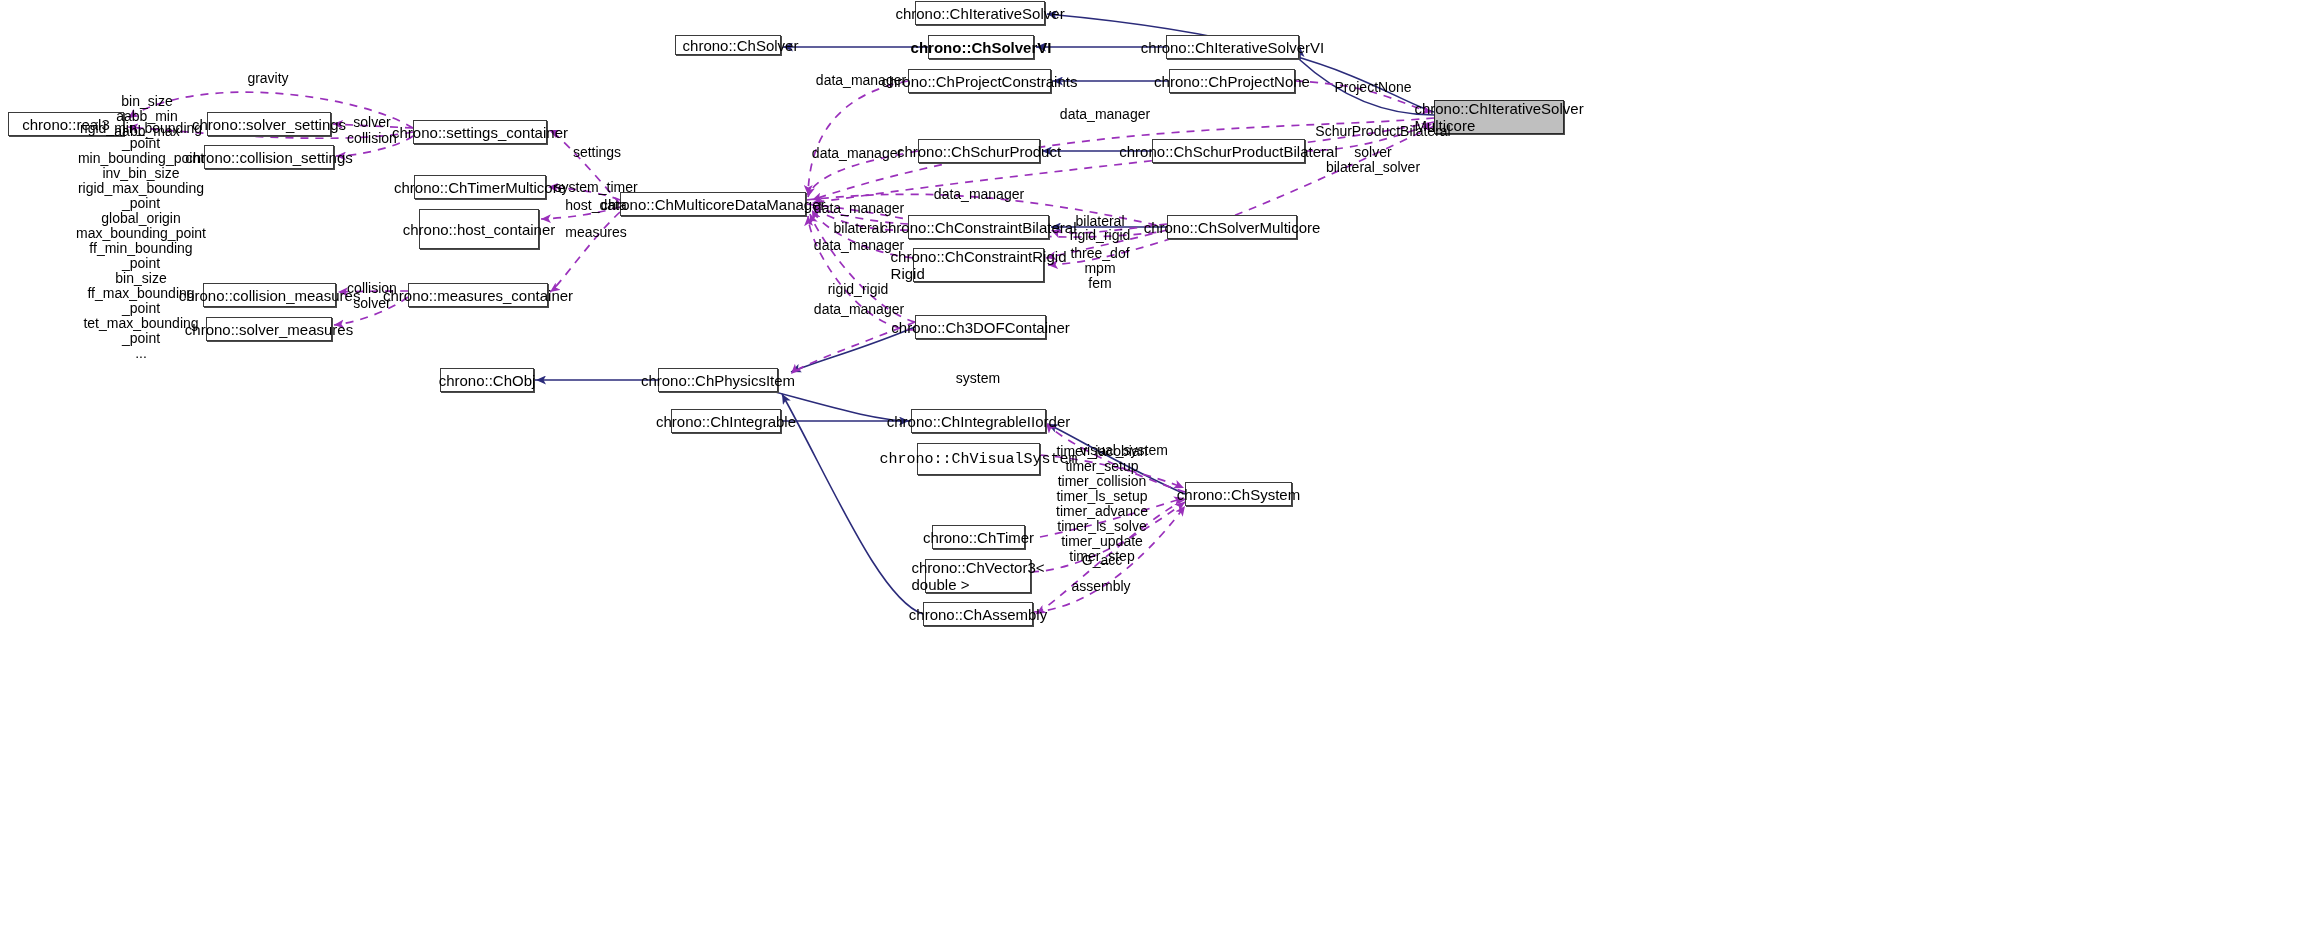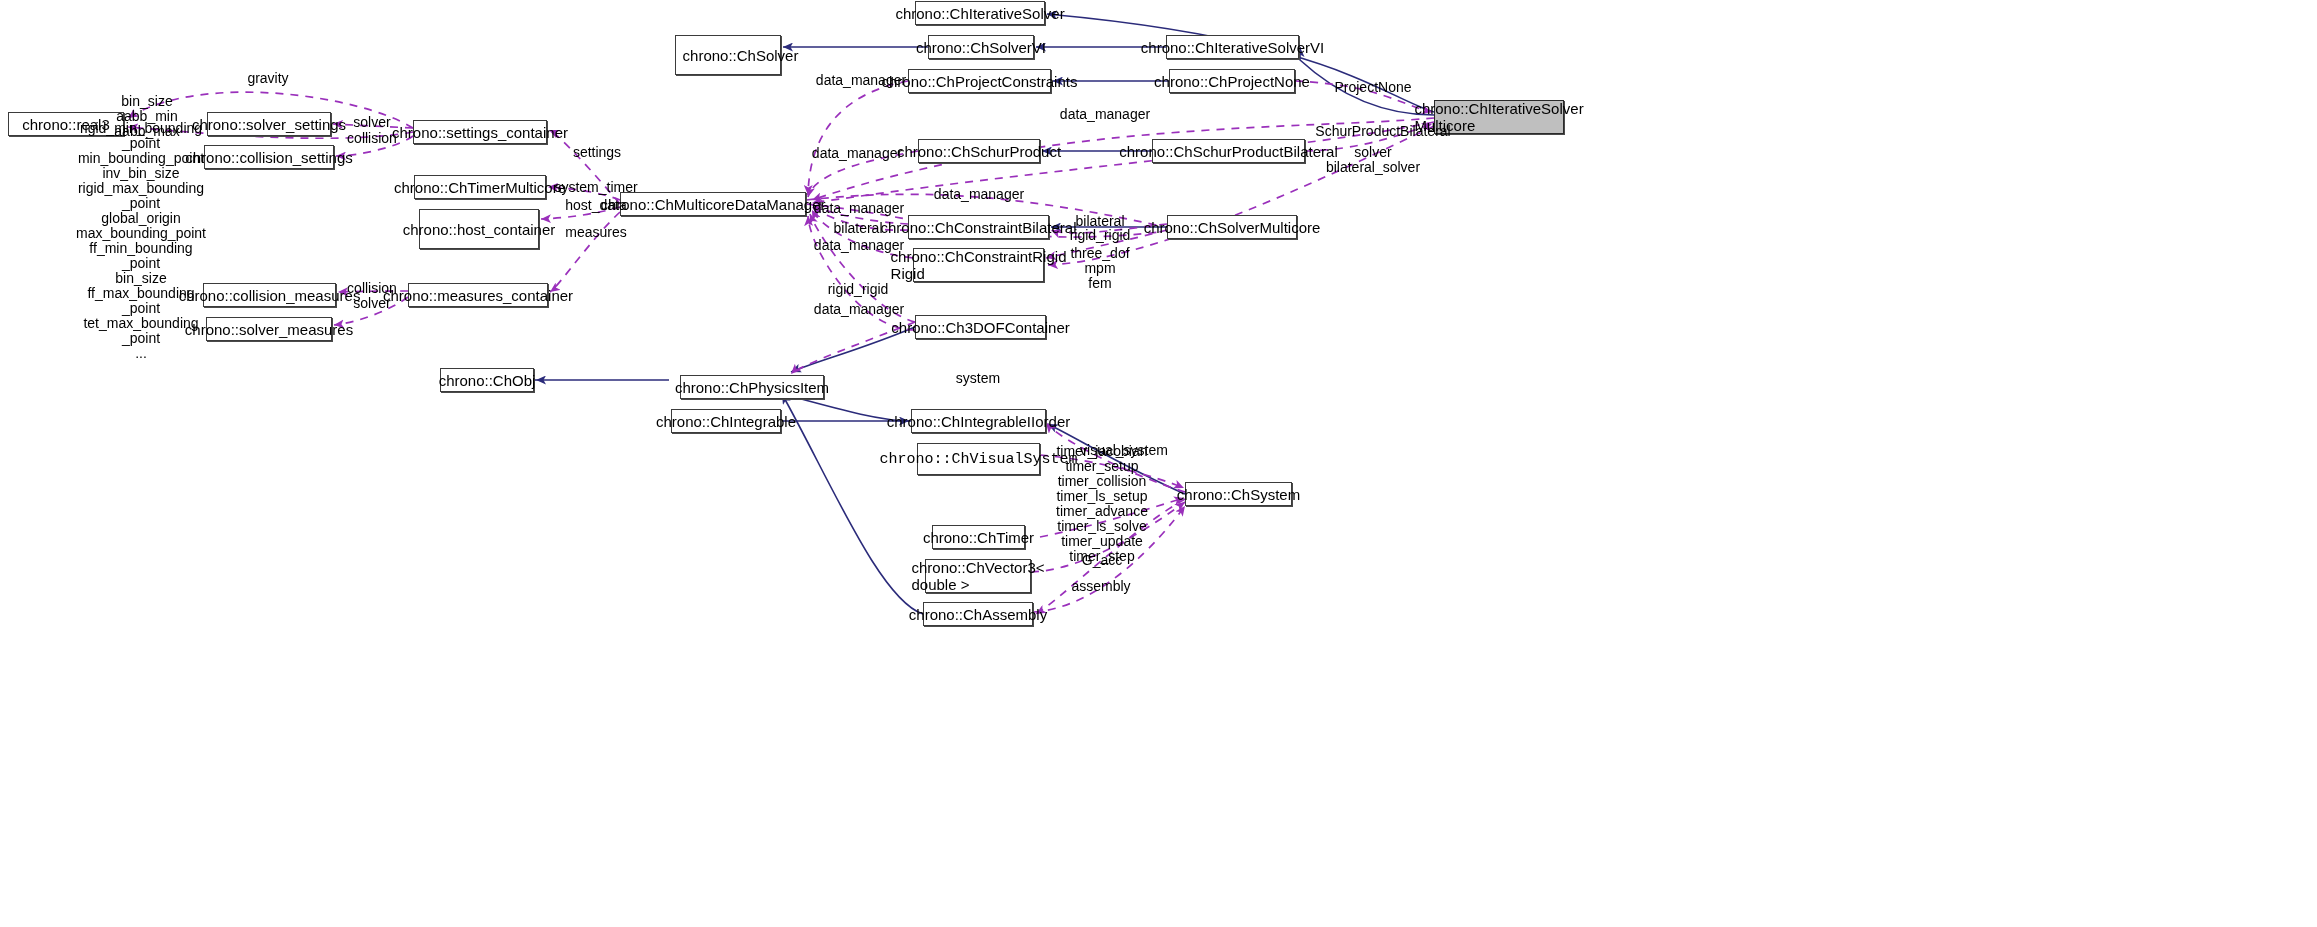--- a/index.html
+++ b/index.html
@@ -139,25 +139,25 @@
   <div class="node" style="left:419px; top:209px; width:120px; height:40px;">chrono::host_container</div>
 
   <div class="node" style="left:203px; top:283px; width:133px; height:24px;">chrono::collision_measures</div>
 
   <div class="node" style="left:206px; top:317px; width:126px; height:24px;">chrono::solver_measures</div>
 
   <div class="node" style="left:408px; top:283px; width:140px; height:24px;">chrono::measures_container</div>
 
   <div class="node" style="left:620px; top:192px; width:186px; height:24px;">chrono::ChMulticoreDataManager</div>
 
-  <div class="node" style="left:675px; top:35px; width:106px; height:40px;padding-left:25px;">chrono::ChSolver</div>
+  <div class="node" style="left:675px; top:35px; width:106px; height:20px;padding-left:25px;">chrono::ChSolver</div>
 
   <div class="node" style="left:915px; top:1px; width:130px; height:24px;">chrono::ChIterativeSolver</div>
 
-  <div class="node" style="left:928px; top:35px; width:106px; height:24px;">chrono::ChSolverVI</div>
+  <div class="node" style="left:928px; top:35px; width:106px; height:24px;font-weight:bold;">chrono::ChSolverVI</div>
 
   <div class="node" style="left:908px; top:69px; width:143px; height:24px;">chrono::ChProjectConstraints</div>
 
   <div class="node" style="left:918px; top:139px; width:122px; height:24px;">chrono::ChSchurProduct</div>
 
   <div class="node" style="left:908px; top:215px; width:141px; height:24px;">chrono::ChConstraintBilateral</div>
 
   <div class="node" style="left:913px; top:248px; width:131px; height:34px;">chrono::ChConstraintRigid
 Rigid</div>
 
@@ -169,21 +169,21 @@
 
   <div class="node" style="left:1167px; top:215px; width:130px; height:24px;">chrono::ChSolverMulticore</div>
 
   <div class="node" style="left:1166px; top:35px; width:133px; height:24px;">chrono::ChIterativeSolverVI</div>
 
   <div class="node highlight" style="left:1434px; top:100px; width:130px; height:34px;">chrono::ChIterativeSolver
 Multicore</div>
 
   <div class="node" style="left:440px; top:368px; width:94px; height:24px;">chrono::ChObj</div>
 
-  <div class="node" style="left:680px; top:368px; width:144px; height:24px;margin-top:7px;">chrono::ChPhysicsItem</div>
+  <div class="node" style="left:658px; top:368px; width:120px; height:24px;">chrono::ChPhysicsItem</div>
 
   <div class="node" style="left:671px; top:409px; width:110px; height:24px;">chrono::ChIntegrable</div>
 
   <div class="node" style="left:911px; top:409px; width:135px; height:24px;">chrono::ChIntegrableIIorder</div>
 
   <div class="node" style="left:917px; top:443px; width:123px; height:32px;font-family:Liberation Mono, monospace;">chrono::ChVisualSystem</div>
 
   <div class="node" style="left:932px; top:525px; width:93px; height:24px;">chrono::ChTimer</div>
 
   <div class="node" style="left:925px; top:559px; width:106px; height:34px;">chrono::ChVector3&lt;

